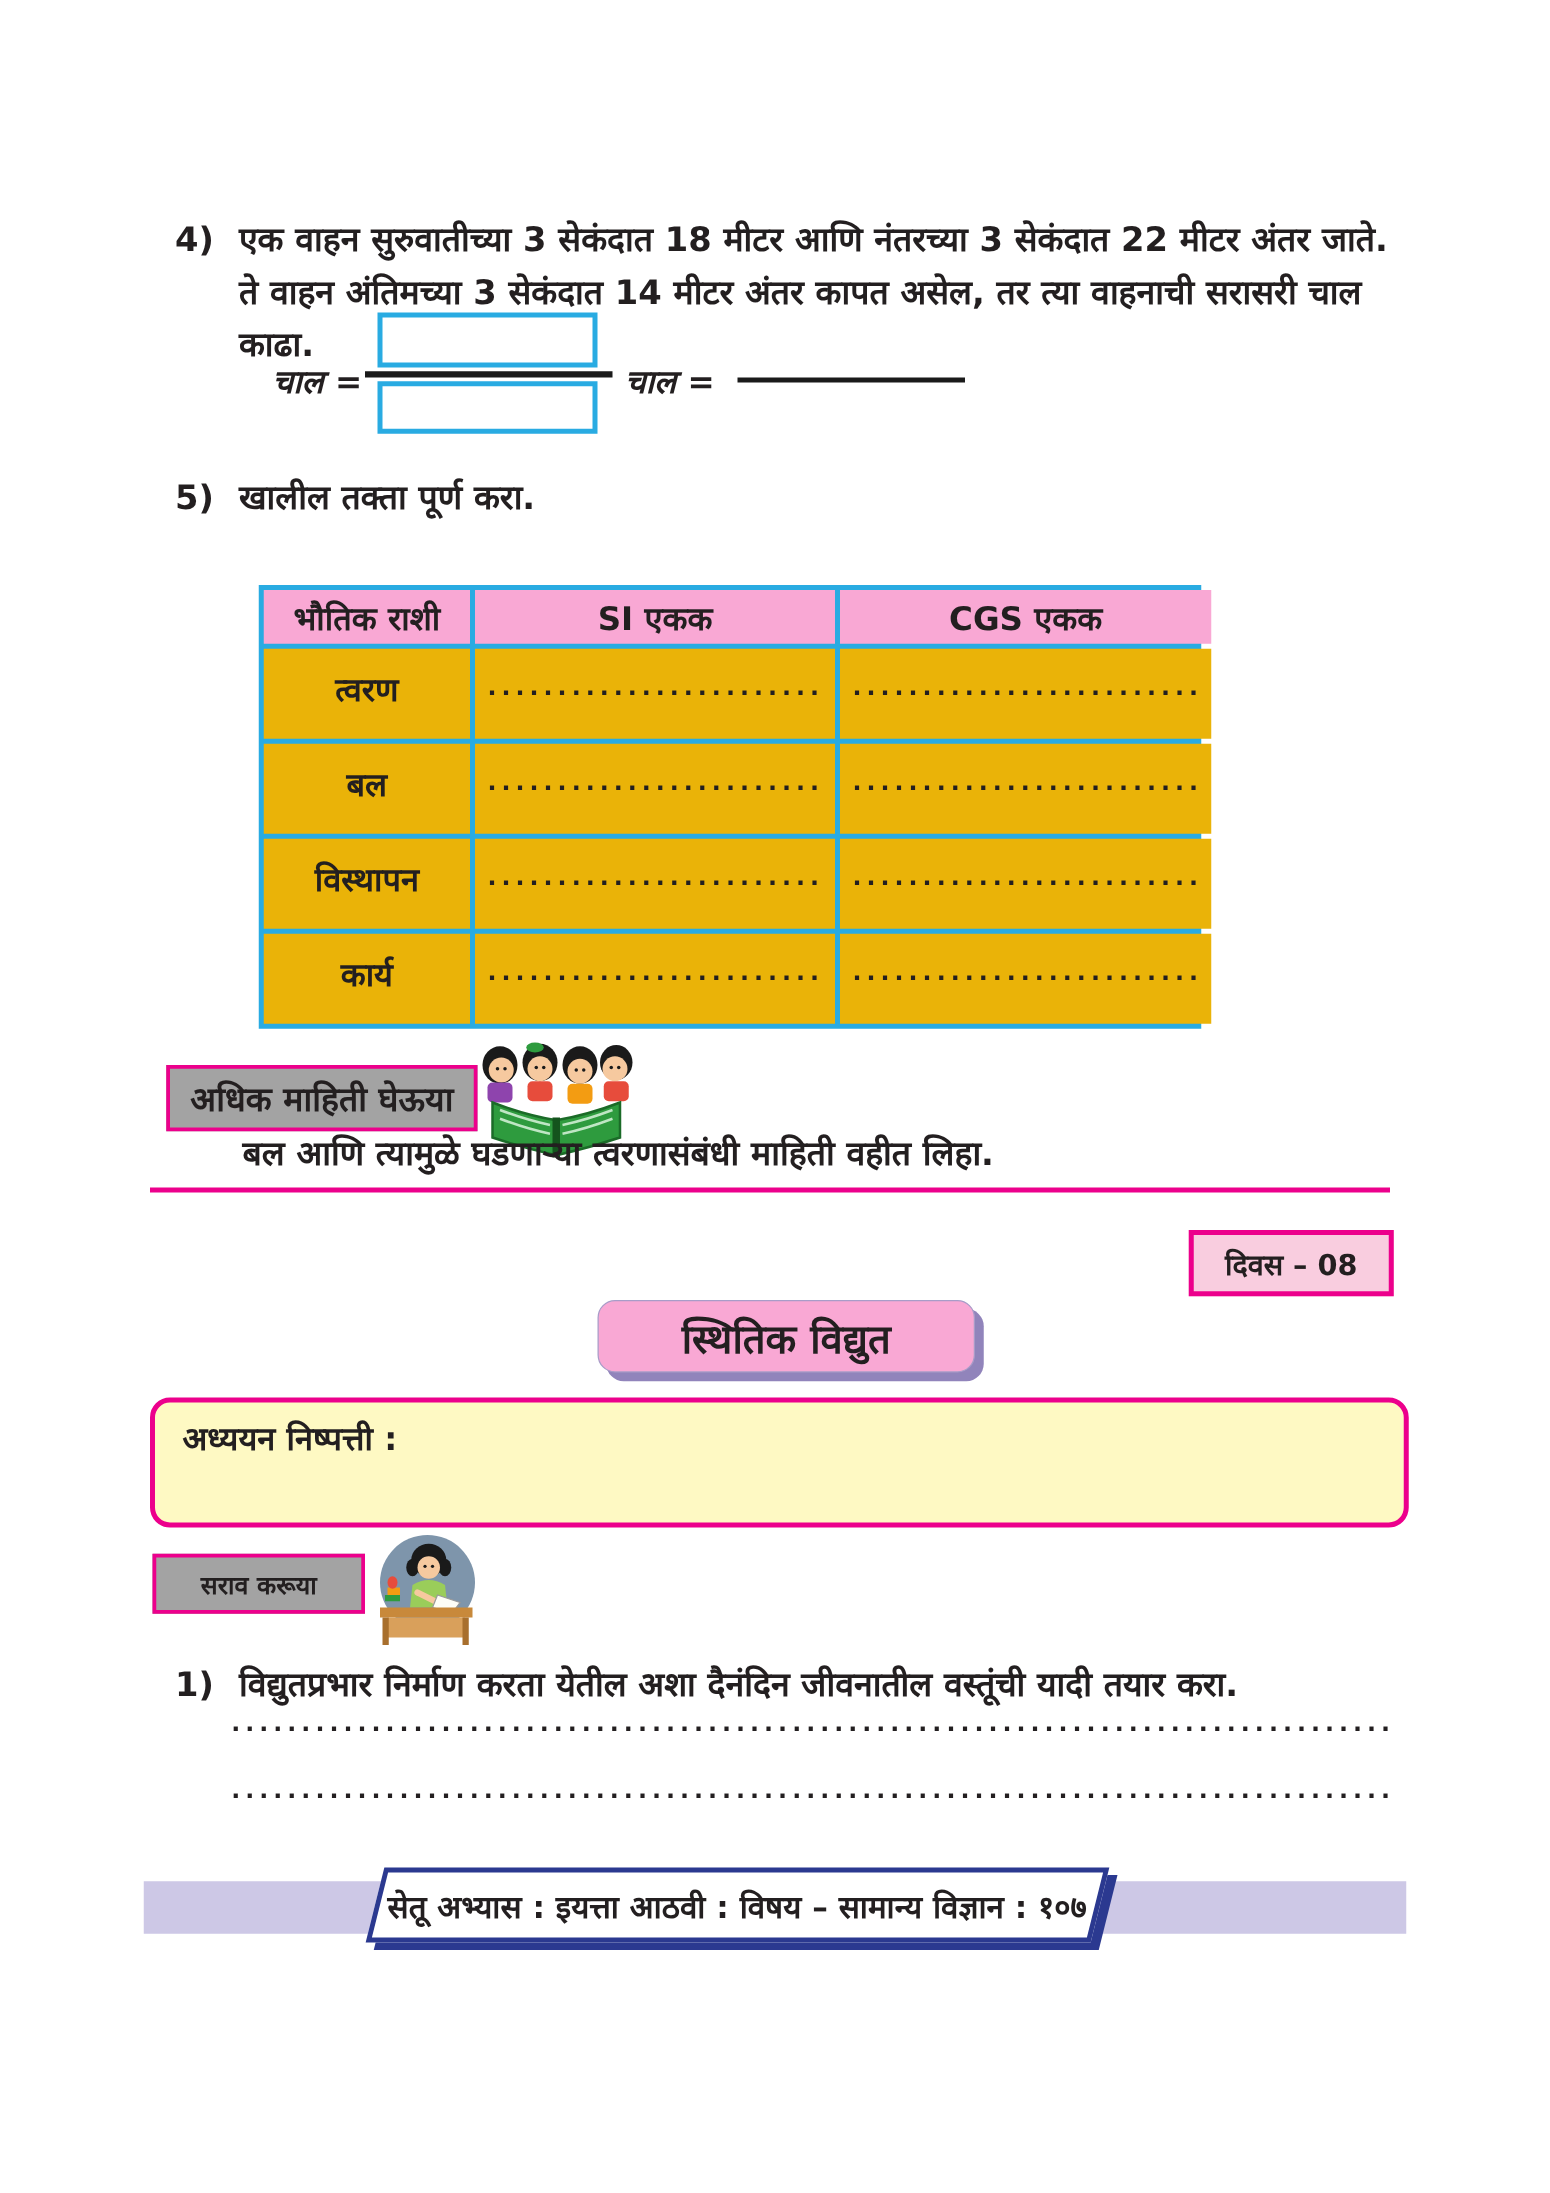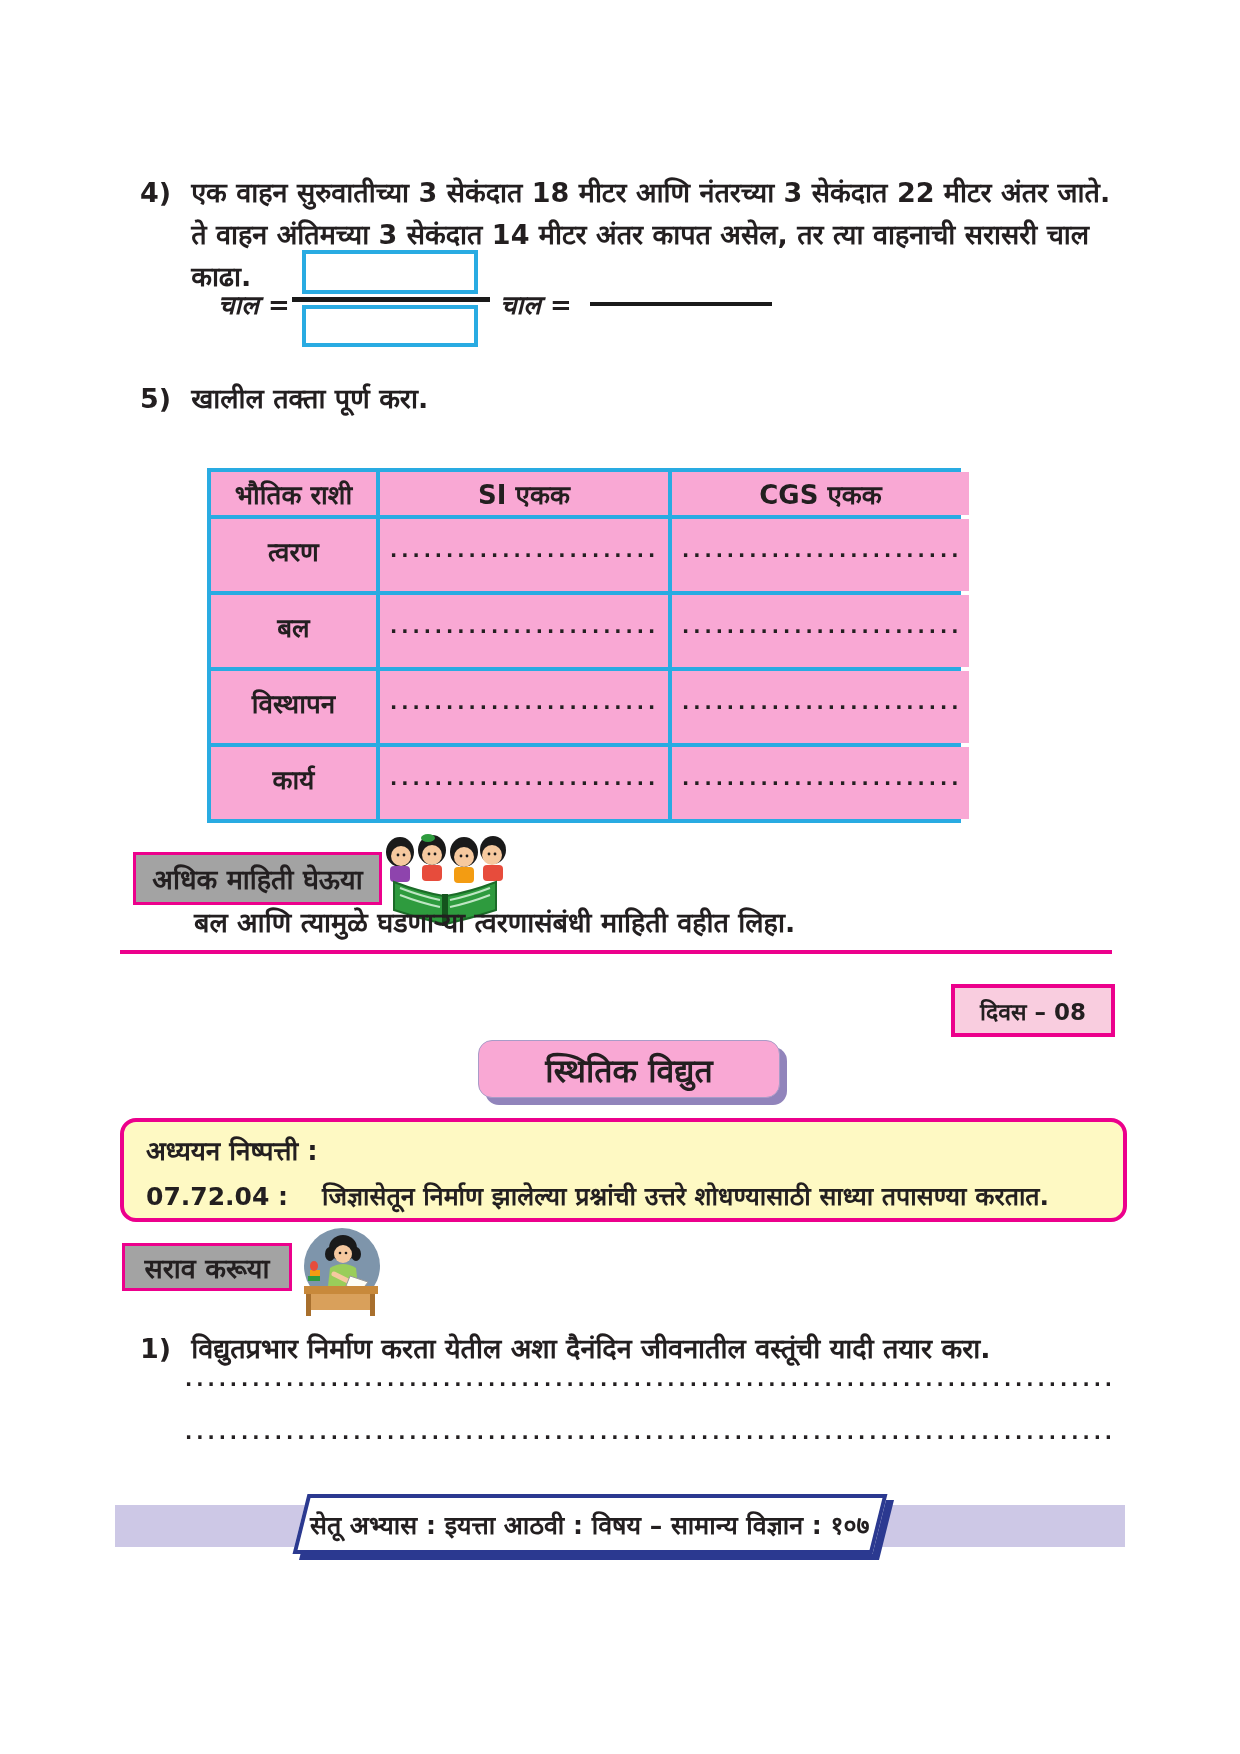--- a/index.html
+++ b/index.html
@@ -17,30 +17,30 @@
   .lbl-left { left:0; }
   .lbl-right { left:282px; }
   .fraction { position:absolute; left:74px; top:0; width:200px; }
   .frac-box { width:176px; height:44px; margin-left:10px; border:4px solid #29ABE2; background:#fff; }
   .frac-bar { width:198px; height:5px; background:#1a1a1a; margin:3px 0; }
   .frac-box.den { height:42px; }
   .answer-rule { position:absolute; left:372px; top:52px; width:182px; height:4px; background:#1a1a1a; }
 
   
   .units-table { position:absolute; left:207px; top:468px; width:754px; background:#29ABE2; padding:4px; display:grid; grid-template-columns:165px 288px 297px; gap:4px; }
-  .cell { background:#f9a8d4; display:flex; align-items:center; justify-content:center; }
+  .cell { background:#eab308; display:flex; align-items:center; justify-content:center; }
   .cell.head { background:#f9a8d4; height:43px; font-size:26px; font-weight:700; }
   .cell.qty { height:72px; font-size:26px; font-weight:700; align-items:flex-start; padding-top:14px; }
   .cell.dots-cell { height:72px; justify-content:flex-start; align-items:flex-start; padding:20px 8px 0 10px; }
   .dots { font-size:19px; font-weight:700; letter-spacing:4px; white-space:nowrap; overflow:hidden; color:#231F20; }
 
   
   .banner { position:absolute; background:#a3a3a3; border:3px solid #EC008C; display:flex; align-items:center; justify-content:center; font-size:27px; font-weight:700;text-align:center; }
   .banner-more { left:133px; top:852px; width:249px; height:53px; }
-  .banner-practice { left:122px; top:1243px; width:170px; height:48px; font-size:27px; }
+  .banner-practice { left:122px; top:1243px; width:170px; height:48px; font-size:20px; }
   .illus { position:absolute; }
   .illus-kids { left:376px; top:826px; width:140px; height:102px; }
   .illus-girl { left:290px; top:1224px; width:100px; height:96px; }
 
   .note-line { position:absolute; left:194px; top:903px; font-size:27px; font-weight:700; }
 
   .magenta-rule { position:absolute; left:120px; top:950px; width:992px; height:4px; background:#EC008C; }
 
   .day-badge { position:absolute; left:951px; top:984px; width:164px; height:53px; background:#F9CDDF; border:4px solid #EC008C; display:flex; align-items:center; justify-content:center; font-size:23px; font-weight:700; }
 
@@ -164,24 +164,20 @@
   <div class="day-badge">
     <span>दिवस – 08</span>
   </div>
 
   <div class="chapter-title">
     <span>स्थितिक विद्युत</span>
   </div>
 
   <div class="outcome-box">
     <div class="outcome-heading">अध्ययन निष्पत्ती :</div>
-    <div class="outcome-line">
-      <span class="outcome-code">07.72.04 :</span>
-      <span class="outcome-text">जिज्ञासेतून निर्माण झालेल्या प्रश्नांची उत्तरे शोधण्यासाठी साध्या तपासण्या करतात.</span>
-    </div>
   </div>
 
   <div class="banner banner-practice">
     <span>सराव करूया</span>
   </div>
   <svg class="illus illus-girl" viewBox="0 0 100 96">
     <circle cx="52" cy="42" r="38" fill="#7E95AB"></circle>
     <ellipse cx="53" cy="24" rx="14" ry="13" fill="#1a1a1a"></ellipse>
     <ellipse cx="40" cy="30" rx="5" ry="7" fill="#1a1a1a"></ellipse>
     <ellipse cx="66" cy="30" rx="5" ry="7" fill="#1a1a1a"></ellipse>

